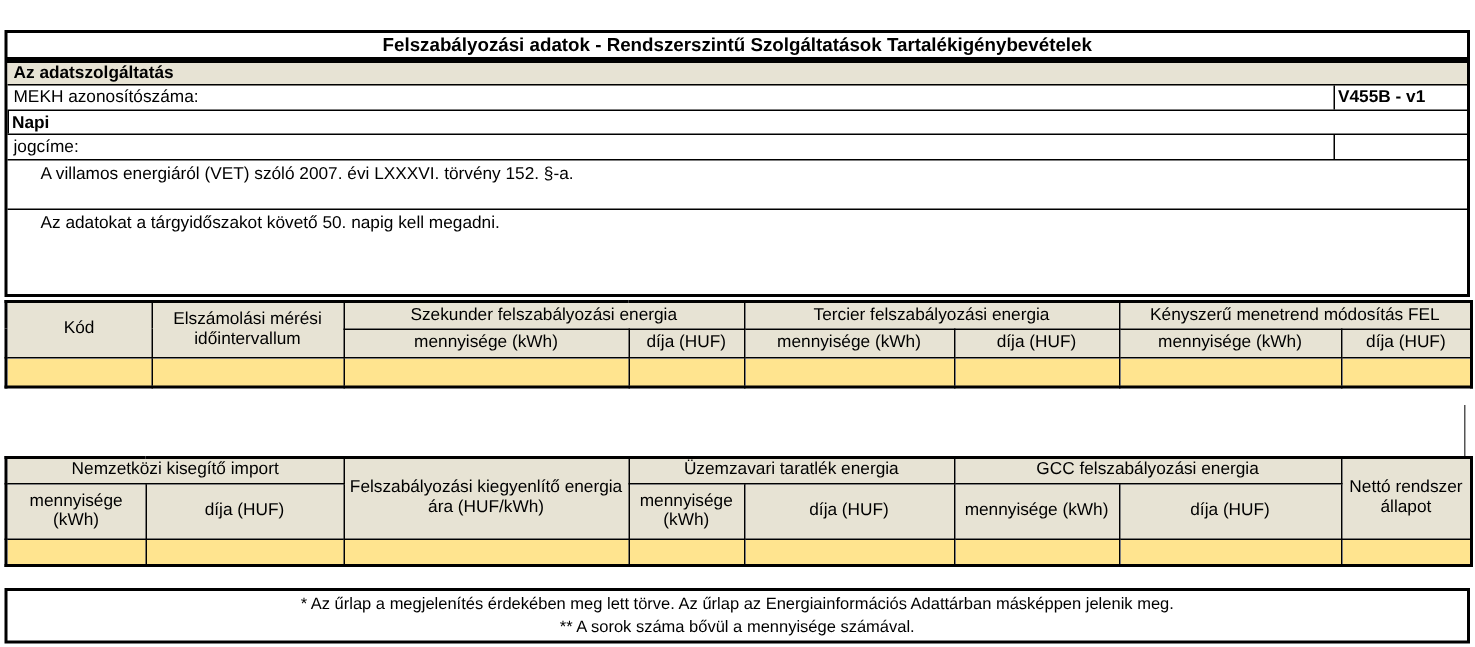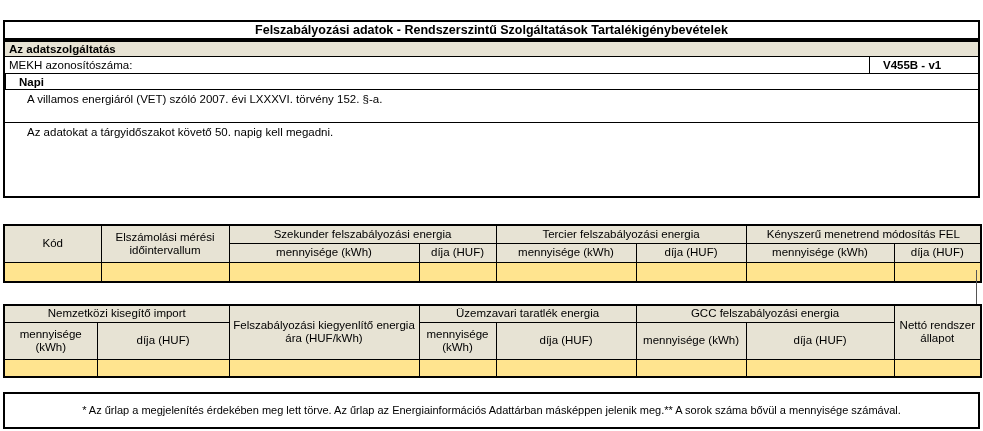--- a/index.html
+++ b/index.html
@@ -29,73 +29,77 @@
   .info-header{
     height:15px;background:var(--header-bg);font-weight:bold;
     border-bottom:1px solid var(--line);
     display:flex;align-items:center;padding-left:4px;
   }
   .info-row{display:flex;border-bottom:1px solid var(--line);}
   .info-row.h17{height:17px;}
   .info-row.h16{height:16px;}
   .info-label{flex:1;display:flex;align-items:center;padding-left:4px;}
   .info-value{
-    width:109px;border-left:1px solid var(--line);
-    display:flex;align-items:center;padding-left:13px;font-weight:bold;
+    width:89px;border-left:1px solid var(--line);
+    display:flex;align-items:center;padding-left:2px;font-weight:bold;
   }
   .info-block{
     border-bottom:1px solid var(--line);
     padding:2px 4px 0 22px;line-height:14px;
   }
   .info-block.b1{height:33px;}
   .info-block.b2{height:36px;border-bottom:none;}
   
   table.grid{
     position:absolute;left:3px;border-collapse:collapse;table-layout:fixed;
     width:977px;
   }
   table.grid td{
     border:1px solid var(--line);
     text-align:center;vertical-align:middle;
     padding:0 2px;line-height:13px;overflow:hidden;
   }
   table.grid{border:2px solid var(--line);}
   td.hdr{background:var(--header-bg);}
   td.cell-input{background:var(--input-bg);}
-  #table1{top:224px;border-radius:24px;}
+  #table1{top:200px;border-radius:24px;}
   #table2{top:304px;}
   
   .gap-line{
     position:absolute;left:976px;top:270px;width:1px;height:35px;background:#555;
   }
   
   .footnote-box{
     position:absolute;left:3px;top:392px;width:977px;height:37px;
     border:2px solid var(--line);
-    display:flex;flex-direction:row;align-items:center;justify-content:center;
+    display:flex;flex-direction:column;align-items:center;justify-content:center;
     font-size:11px;line-height:15px;text-align:center;
   }
 </style>
 </head>
 <body>
 
 <div class="title-box">Felszabályozási adatok - Rendszerszintű Szolgáltatások Tartalékigénybevételek</div>
 
 <div class="info-box">
   <div class="info-header">Az adatszolgáltatás</div>
 
   <div class="info-row h17">
     <div class="info-label">MEKH azonosítószáma:</div>
     <div class="info-value">V455B - v1</div>
   </div>
 
   <div class="info-row h16">
     <div class="info-value">Napi</div>
   </div>
 
+  <div class="info-row h17">
+    <div class="info-label">jogcíme:</div>
+    <div class="info-value"></div>
+  </div>
 
   <div class="info-block b1">A villamos energiáról (VET) szóló 2007. évi LXXXVI. törvény 152. §-a.</div>
 
 
   <div class="info-block b2">Az adatokat a tárgyidőszakot követő 50. napig kell megadni.</div>
 </div>
 
 <table class="grid" id="table1">
   <colgroup>
     <col style="width:97px">

